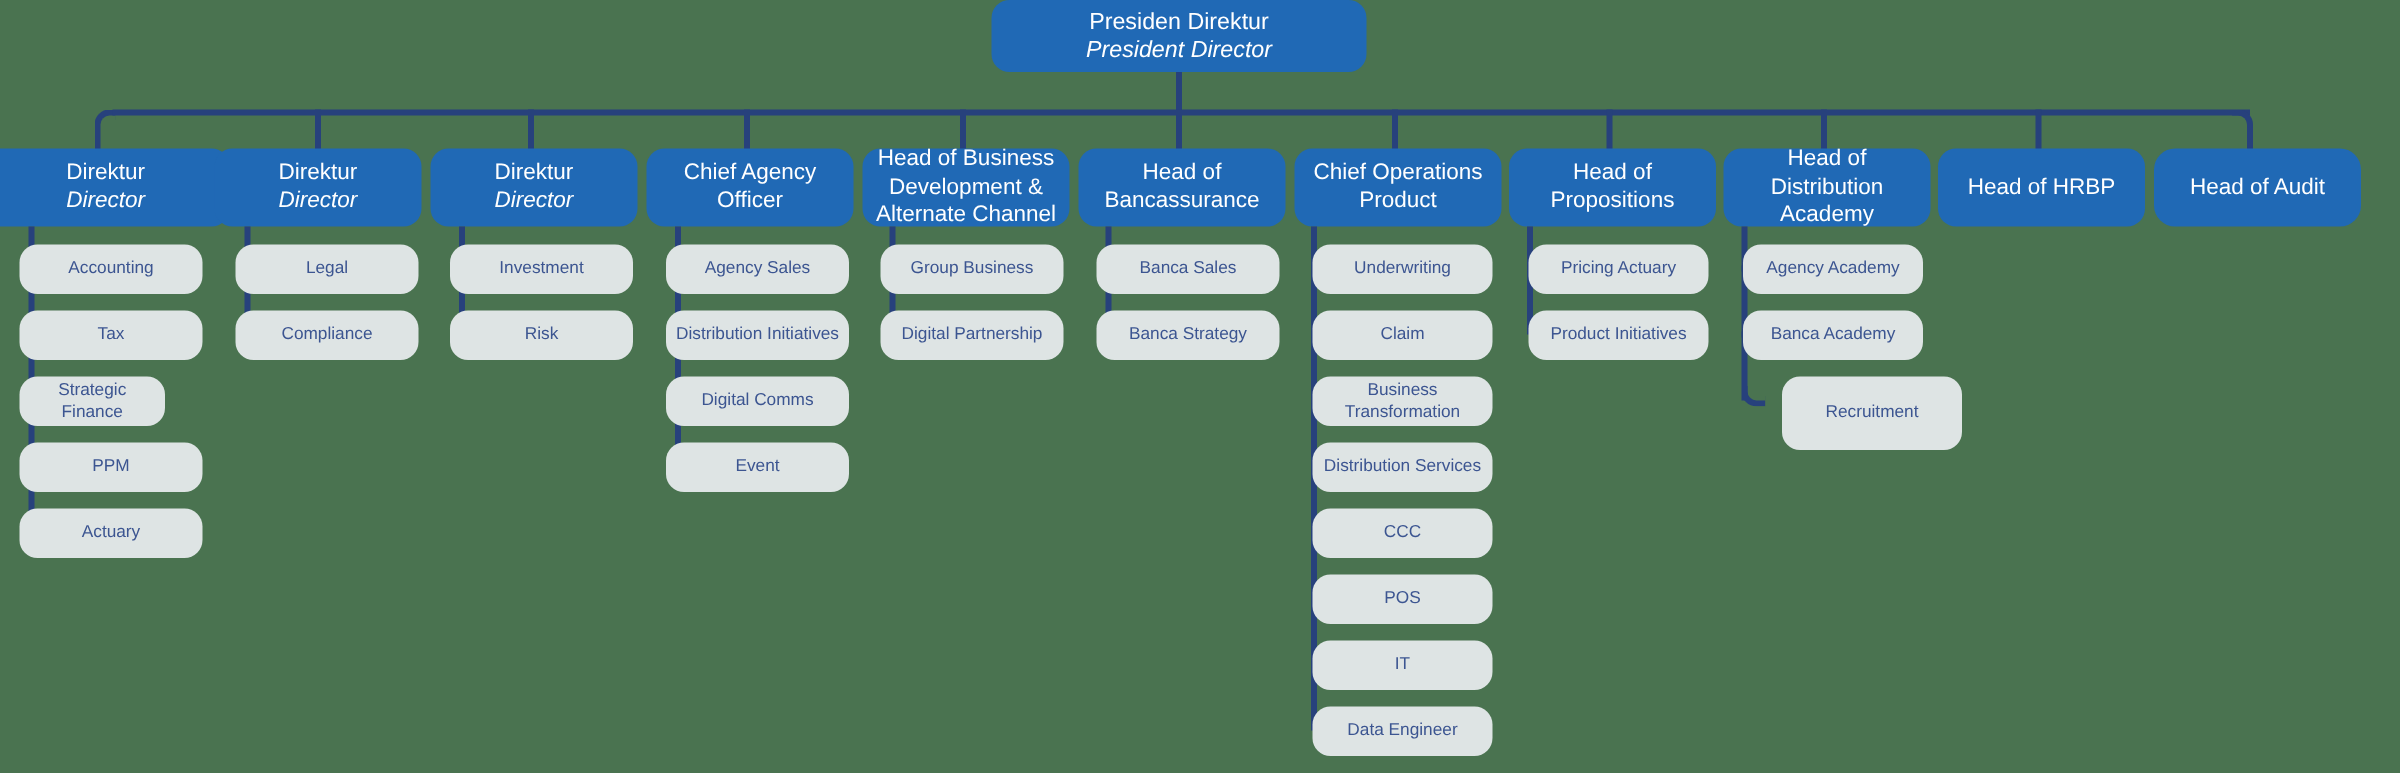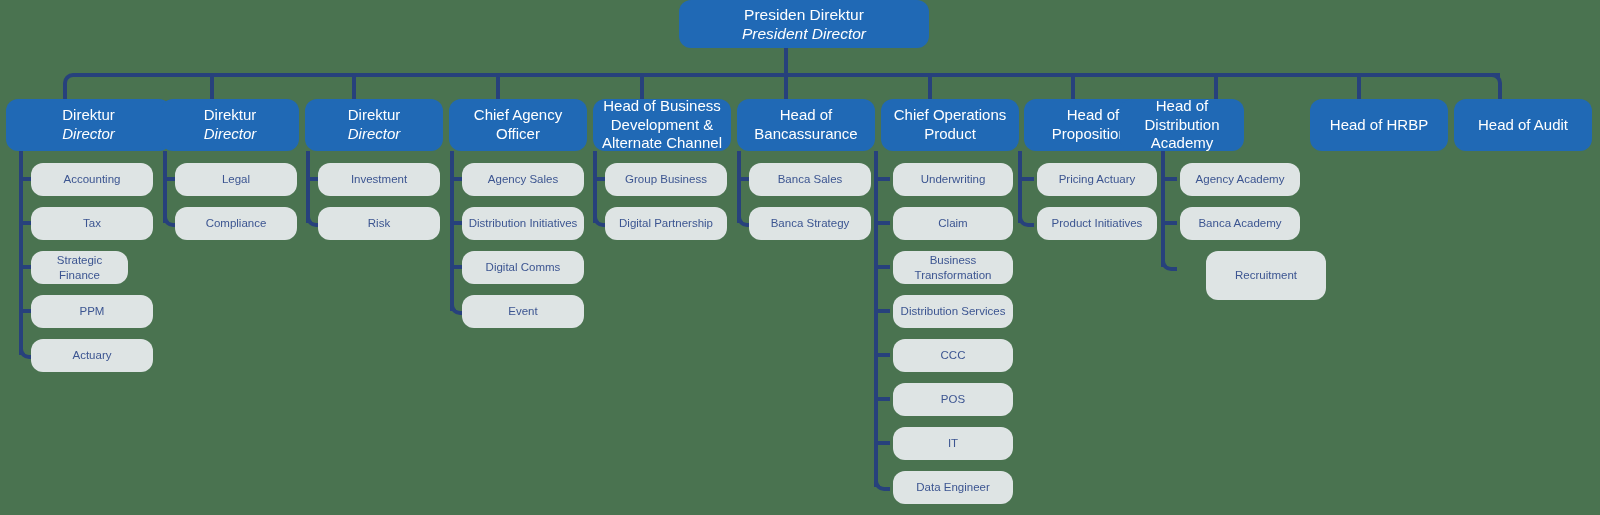--- a/index.html
+++ b/index.html
@@ -37,21 +37,20 @@
 
   
   .node {
     position: absolute;
     box-sizing: border-box;
     display: flex;
     align-items: center;
     justify-content: center;
     text-align: center;
     line-height: 1.25;
-    margin-left: 18px;
   }
   .node-blue {
     background: #2069b5;
     color: #ffffff;
     border-radius: 12px;
     font-size: 15px;
   }
   .node-root {
     background: #2069b5;
     color: #ffffff;
@@ -263,21 +262,21 @@
   <div class="elbow elbow-bl" style="left:1018px; top:213px; width:16px; height:14px;"></div>
   <div class="conn conn-h" style="left:1018px; top:177px; width:16px; height:4px;"></div>
 
   <div class="node node-gray" style="left:1019px; top:163px; width:120px; height:33px;">
     <span class="node-inner">Pricing Actuary</span>
     </div>
   <div class="node node-gray" style="left:1019px; top:207px; width:120px; height:33px;">
     <span class="node-inner">Product Initiatives</span>
     </div>
 
-  <div class="node node-blue" style="left:1102px; top:99px; width:124px; height:52px;">
+  <div class="node node-blue" style="left:1149px; top:99px; width:138px; height:52px;">
     <div class="node-inner">
       <span>Head of Distribution Academy</span>
     </div>
   </div>
   <div class="conn conn-v" style="left:1161px; top:151px; width:4px; height:116px;"></div>
   <div class="elbow elbow-bl" style="left:1161px; top:257px; width:16px; height:14px;"></div>
   <div class="conn conn-h" style="left:1161px; top:177px; width:16px; height:4px;"></div>
   <div class="conn conn-h" style="left:1161px; top:221px; width:16px; height:4px;"></div>
 
   <div class="node node-gray" style="left:1162px; top:163px; width:120px; height:33px;">
@@ -289,19 +288,19 @@
   <div class="node node-gray" style="left:1188px; top:251px; width:120px; height:49px;text-align:center;">
     <span class="node-inner">Recruitment</span>
     </div>
 
   <div class="node node-blue" style="left:1292px; top:99px; width:138px; height:52px;">
     <div class="node-inner">
       <span>Head of HRBP</span>
     </div>
   </div>
 
-  <div class="node node-blue" style="left:1436px; top:99px; width:138px; height:52px;">
+  <div class="node node-blue" style="left:1436px; top:99px; width:138px; height:52px;border-radius:14px;">
     <div class="node-inner">
       <span>Head of Audit</span>
     </div>
   </div>
 
 </div>
 
 </body></html>

